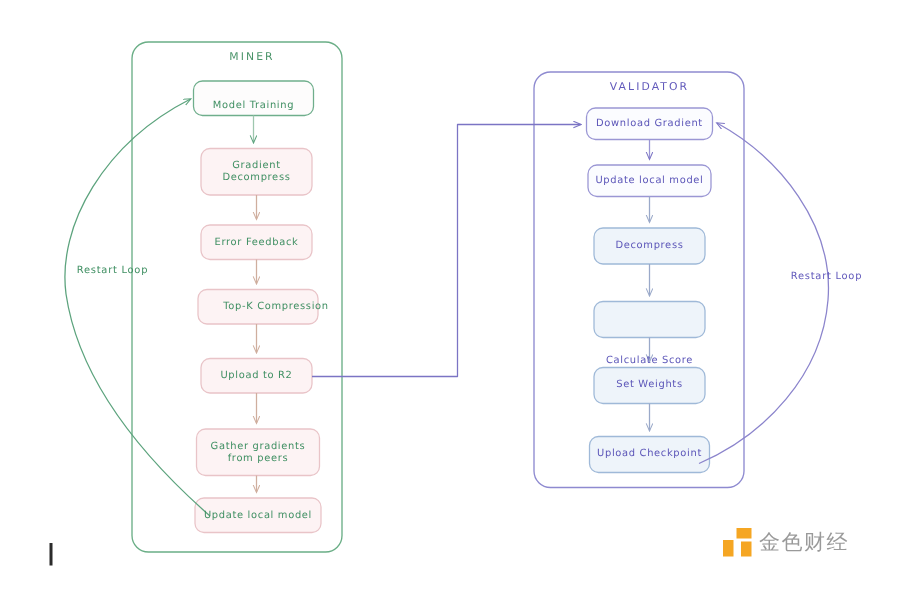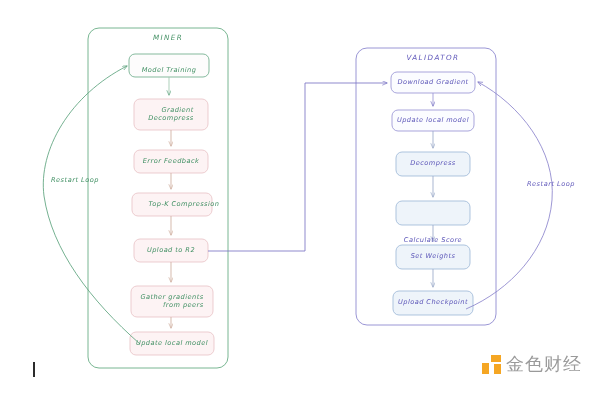--- a/index.html
+++ b/index.html
@@ -7,24 +7,23 @@
     width:600px;height:395px;
     background:#ffffff;
     font-family:"DejaVu Sans","Liberation Sans",sans-serif;
     overflow:hidden;
     position:relative;
   }
   #canvas{position:absolute;left:0;top:0;width:600px;height:395px;}
   .lbl{
     position:absolute;
     display:flex;align-items:center;justify-content:center;
-    text-align:right;
+    text-align:center;
     pointer-events:none;
     line-height:1.15;
-    font-style:italic;
   }
   .node-text{
     font-size:6.6px;
     letter-spacing:.45px;
   }
   .node-text.miner{color:#3f8f62;}
   .node-text.validator{color:#5b55b8;}
   .group-title{
     font-size:7.2px;
     letter-spacing:1.4px;
@@ -38,21 +37,21 @@
   #watermark{
     position:absolute;left:482px;top:352px;
     display:flex;align-items:center;gap:5px;
   }
   #wm-mark{position:relative;width:19px;height:19px;}
   #wm-mark i{position:absolute;background:#f5a623;display:block;}
   #wm-mark i.b1{left:0;top:8px;width:7px;height:11px;}
   #wm-mark i.b2{left:9px;top:0;width:10px;height:7px;}
   #wm-mark i.b3{left:12px;top:9px;width:7px;height:10px;}
   #wm-text{
-    font-size:18px;color:#9a9a9a;letter-spacing:1px;
+    font-size:14px;color:#9a9a9a;letter-spacing:1px;
     font-family:"DejaVu Sans",sans-serif;
   }
   #corner-tick{position:absolute;left:33px;top:362px;width:2px;height:15px;background:#2b2b2b;}
 </style>
 </head>
 <body>
 
 <svg id="canvas" viewBox="0 0 600 395">
   <defs>
     <marker id="ah-green" markerWidth="7" markerHeight="7" refX="5.6" refY="2.6" orient="auto">

